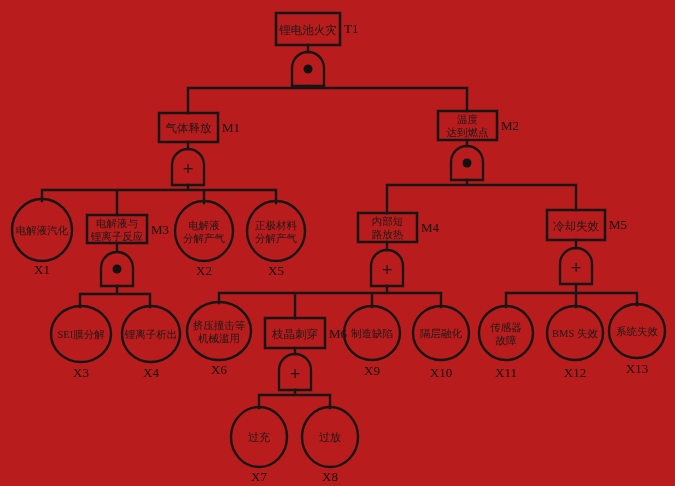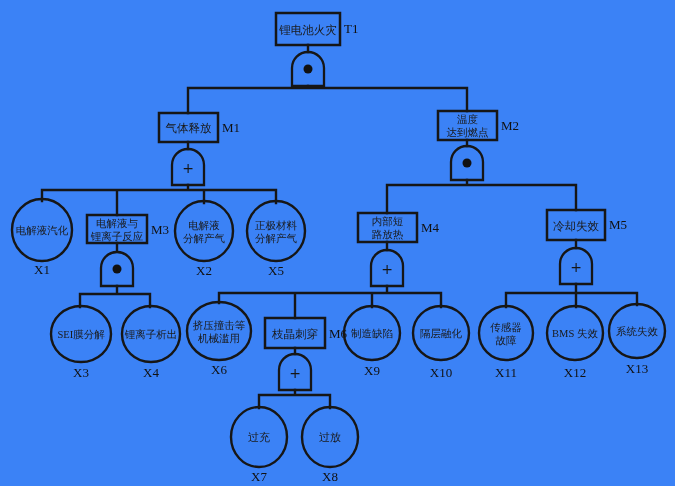--- a/index.html
+++ b/index.html
@@ -4,21 +4,21 @@
 <style>
   html, body {
     margin: 0;
     padding: 0;
     background: #ffffff;
   }
   #stage {
     position: relative;
     width: 675px;
     height: 486px;
-    background: #3b82f6;
+    background: #b91c1c;
     overflow: hidden;
     font-family: "Liberation Serif", "DejaVu Serif", serif;
   }
   svg { display: block; }
   .edge {
     fill: none;
     stroke: #161616;
     stroke-width: 2.4;
     stroke-linecap: square;
   }

